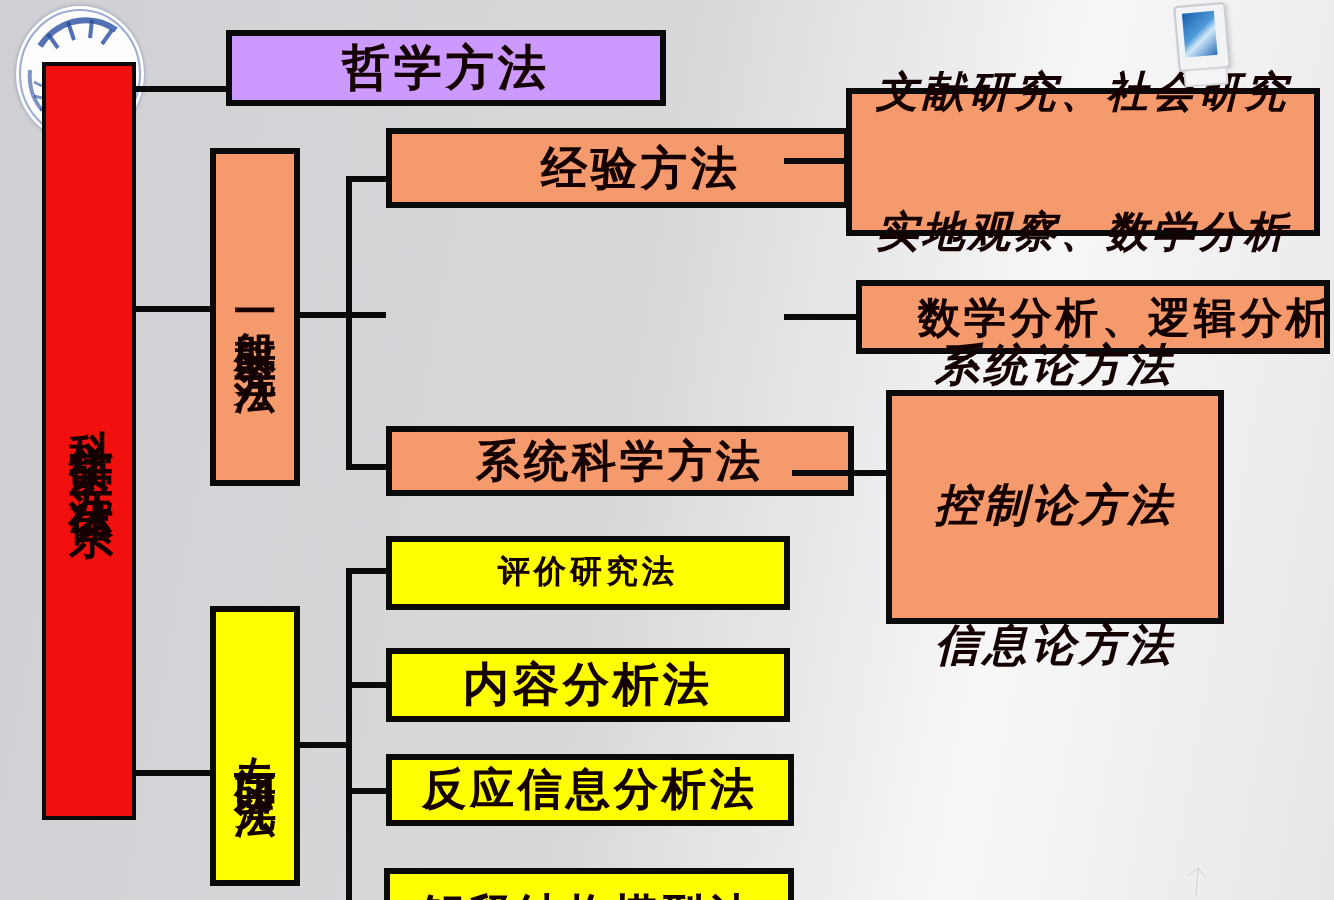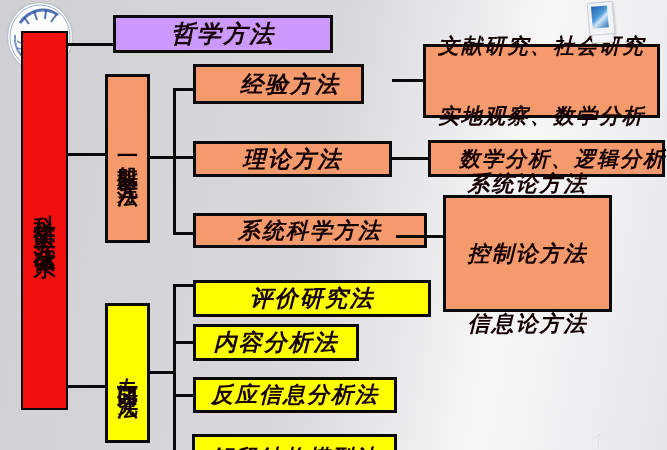--- a/index.html
+++ b/index.html
@@ -10,21 +10,21 @@
     background:linear-gradient(100deg,#d0d0d4 0%,#d9d9dc 48%,#f7f7f8 74%,#e7e7ea 100%);
     font-family:"DejaVu Sans",sans-serif;
   }
   .box{
     position:absolute;
     box-sizing:border-box;
     border:3px solid #0a0a0a;
     display:flex;align-items:center;justify-content:center;
     color:#140000;font-weight:700;
   }
-  .hlabel{font-style:italic;letter-spacing:2px;white-space:nowrap;}
+  .hlabel{letter-spacing:2px;white-space:nowrap;}
   .vbox{
     writing-mode:vertical-rl;text-orientation:upright;
     letter-spacing:6px;
   }
   .orange{background:#f49a6c;}
   .yellow{background:#ffff00;}
   .purple{background:#cc99ff;}
   .redbox{background:#f2100e;border-width:2px;}
   .multi{flex-direction:column;justify-content:center;gap:33px;}
   .multi .line{font-style:italic;letter-spacing:2px;line-height:37px;white-space:nowrap;}
@@ -72,27 +72,24 @@
   </div>
 
   <div class="box redbox vbox" style="left:21px;top:31px;width:47px;height:379px;font-size:22px;">科学研究方法体系</div>
 
   <div class="box purple" style="left:113px;top:15px;width:220px;height:38px;font-size:24px;">
     <span class="hlabel">哲学方法</span>
   </div>
 
   <div class="box orange vbox" style="left:105px;top:74px;width:45px;height:169px;font-size:21px;letter-spacing:5px;">一般研究方法</div>
 
-  <div class="box orange" style="left:193px;top:64px;width:171px;height:40px;font-size:23px;padding-left:23px;">
+  <div class="box orange" style="left:193px;top:64px;width:232px;height:40px;font-size:23px;padding-left:23px;">
     <span class="hlabel">经验方法</span>
   </div>
 
-  <div class="box orange" style="left:193px;top:141px;width:199px;height:36px;font-size:23px;">
-    <span class="hlabel">理论方法</span>
-  </div>
 
   <div class="box orange" style="left:193px;top:213px;width:234px;height:35px;font-size:22px;">
     <span class="hlabel">系统科学方法</span>
   </div>
 
   <div class="box orange multi" style="left:423px;top:44px;width:237px;height:74px;font-size:21px;">
     <span class="line">文献研究、社会研究</span>
     <span class="line">实地观察、数学分析</span>
   </div>
 
@@ -101,25 +98,25 @@
   </div>
 
   <div class="box orange multi" style="left:443px;top:195px;width:169px;height:117px;font-size:22px;">
     <span class="line">系统论方法</span>
     <span class="line">控制论方法</span>
     <span class="line">信息论方法</span>
   </div>
 
   <div class="box yellow vbox" style="left:105px;top:303px;width:45px;height:140px;font-size:21px;letter-spacing:5px;">专门研究法</div>
 
-  <div class="box yellow" style="left:193px;top:280px;width:238px;height:37px;font-size:23px;">
+  <div class="box yellow" style="left:193px;top:268px;width:202px;height:37px;font-size:16px;">
     <span class="hlabel">评价研究法</span>
   </div>
 
-  <div class="box yellow" style="left:193px;top:324px;width:166px;height:37px;font-size:23px;">
+  <div class="box yellow" style="left:193px;top:324px;width:202px;height:37px;font-size:23px;">
     <span class="hlabel">内容分析法</span>
   </div>
 
   <div class="box yellow" style="left:193px;top:377px;width:204px;height:36px;font-size:22px;align-items:center;">
     <span class="hlabel">反应信息分析法</span>
   </div>
 
   <div class="box yellow" style="left:192px;top:434px;width:205px;height:40px;font-size:22px;align-items:flex-start;padding-top:6px;">
     <span class="hlabel">解释结构模型法</span>
   </div>

